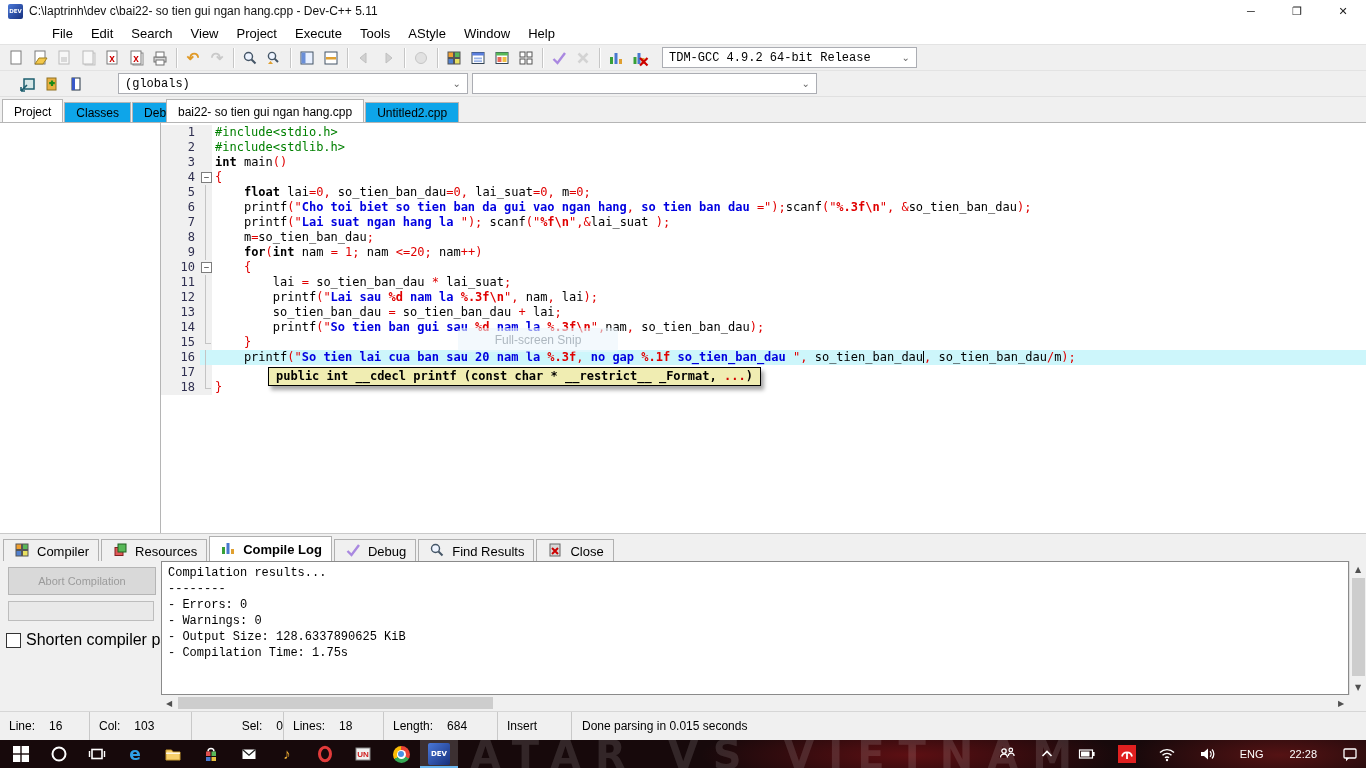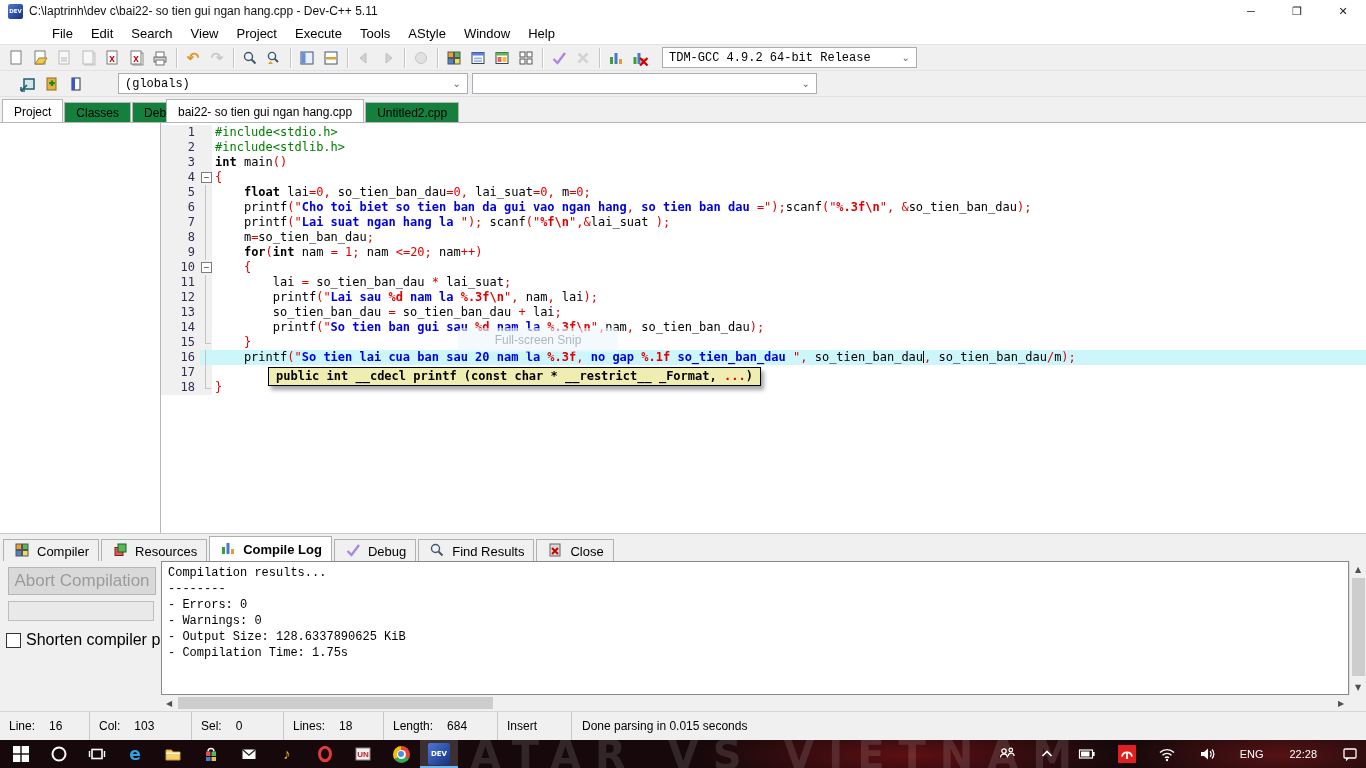--- a/index.html
+++ b/index.html
@@ -33,21 +33,21 @@
          padding:0 6px;font:12px "Liberation Mono",monospace;color:#000;box-sizing:border-box;}
   .combo .chev{margin-left:auto;color:#666;font-size:10px;font-family:"DejaVu Sans",sans-serif;}
   #compiler-combo{width:255px;margin-left:10px;}
   #globals-combo{width:350px;margin-left:30px;}
   #empty-combo{width:345px;margin-left:4px;}
 
   
   #tabsrow{left:0;top:96px;width:1366px;height:26px;background:#f0f0f0;border-top:1px solid #e0e0e0;}
   .ltabs{position:absolute;left:2px;bottom:0;display:flex;align-items:flex-end;}
   .etabs{position:absolute;left:166px;bottom:0;display:flex;align-items:flex-end;}
-  .tab{border:1px solid #b5b5b5;border-bottom:none;background:#15803d;height:20px;display:flex;
+  .tab{border:1px solid #b5b5b5;border-bottom:none;background:#0ea5e9;height:20px;display:flex;
        align-items:center;padding:0 11px;font-size:12px;margin-right:1px;color:#000;}
   .tab.active{background:#fff;height:23px;}
 
   
   #main{left:0;top:122px;width:1366px;height:411px;background:#fff;}
   #project-panel{left:0;top:0;width:161px;height:411px;background:#fff;border-right:1px solid #b5b5b5;border-top:1px solid #b5b5b5;box-sizing:border-box;}
   #editor{left:161px;top:0;width:1205px;height:411px;background:#fff;border-top:1px solid #b5b5b5;box-sizing:border-box;overflow:hidden;}
   .crow{display:flex;height:15px;font:12px/15px "DejaVu Sans Mono",monospace;}
   .gn{width:34px;text-align:right;padding-right:5px;color:#2f2f50;background:#f0f0f0;flex:none;}
   .gf{width:12px;background:#f0f0f0;flex:none;position:relative;}
@@ -75,21 +75,21 @@
   
   #bottomtabs{left:0;top:533px;width:1366px;height:28px;background:#f0f0f0;border-top:1px solid #c9c9c9;}
   .btabs{position:absolute;left:3px;bottom:0;display:flex;align-items:flex-end;}
   .btab{border:1px solid #b0b0b0;border-bottom:none;background:#f0f0f0;height:22px;display:flex;gap:6px;
         align-items:center;padding:0 9px;font-size:13px;margin-right:2px;color:#000;}
   .btab.active{background:#fff;height:25px;font-weight:bold;}
 
   
   #bottompanel{left:0;top:561px;width:1366px;height:150px;background:#f0f0f0;}
   #abort-btn{left:8px;top:6px;width:146px;height:26px;background:#d9d9d9;border:1px solid #b5b5b5;
-       color:#9b9b9b;font-size:17px;display:flex;align-items:center;justify-content:center;}
+       color:#9b9b9b;font-size:11px;display:flex;align-items:center;justify-content:center;}
   #progress{left:8px;top:40px;width:146px;height:20px;background:#e9e9e9;border:1px solid #bdbdbd;box-sizing:border-box;}
   #shorten{left:6px;top:70px;display:flex;align-items:center;gap:5px;font-size:16px;color:#000;}
   #shorten .box{width:13px;height:13px;border:1px solid #333;background:#fff;flex:none;}
   #log-wrap{left:161px;top:0;width:1188px;height:134px;background:#fff;border:1px solid #8a8a8a;box-sizing:border-box;
        font:12px/16px "Liberation Mono",monospace;color:#000;padding:3px 0 0 6px;overflow:hidden;white-space:pre;}
   .sb{background:#f0f0f0;position:absolute;}
   .sb .arrow{position:absolute;color:#505050;font-size:8px;width:16px;height:16px;display:flex;align-items:center;justify-content:center;font-family:"DejaVu Sans",sans-serif;}
   #vscroll{left:1349px;top:0;width:17px;height:134px;border-left:1px solid #dcdcdc;}
   #vscroll .thumb{position:absolute;left:2px;top:17px;width:13px;height:98px;background:#cdcdcd;}
   #hscroll{left:161px;top:134px;width:1188px;height:16px;}
@@ -528,21 +528,21 @@
 <div class="abs" id="statusbar">
   <span id="status-segs" style="display:flex;height:100%;">
       <span class="sseg" style="width: 90px;">
         <span>Line:</span>
         <span>16</span>
       </span>
       <span class="sseg" style="width: 102px;">
         <span>Col:</span>
         <span>103</span>
       </span>
-      <span class="sseg" style="width: 92px;">
+      <span class="sseg" style="width: 92px; justify-content: flex-end;">
         <span>Sel:</span>
         <span>0</span>
       </span>
       <span class="sseg" style="width: 100px;">
         <span>Lines:</span>
         <span>18</span>
       </span>
       <span class="sseg" style="width: 114px;">
         <span>Length:</span>
         <span>684</span>

